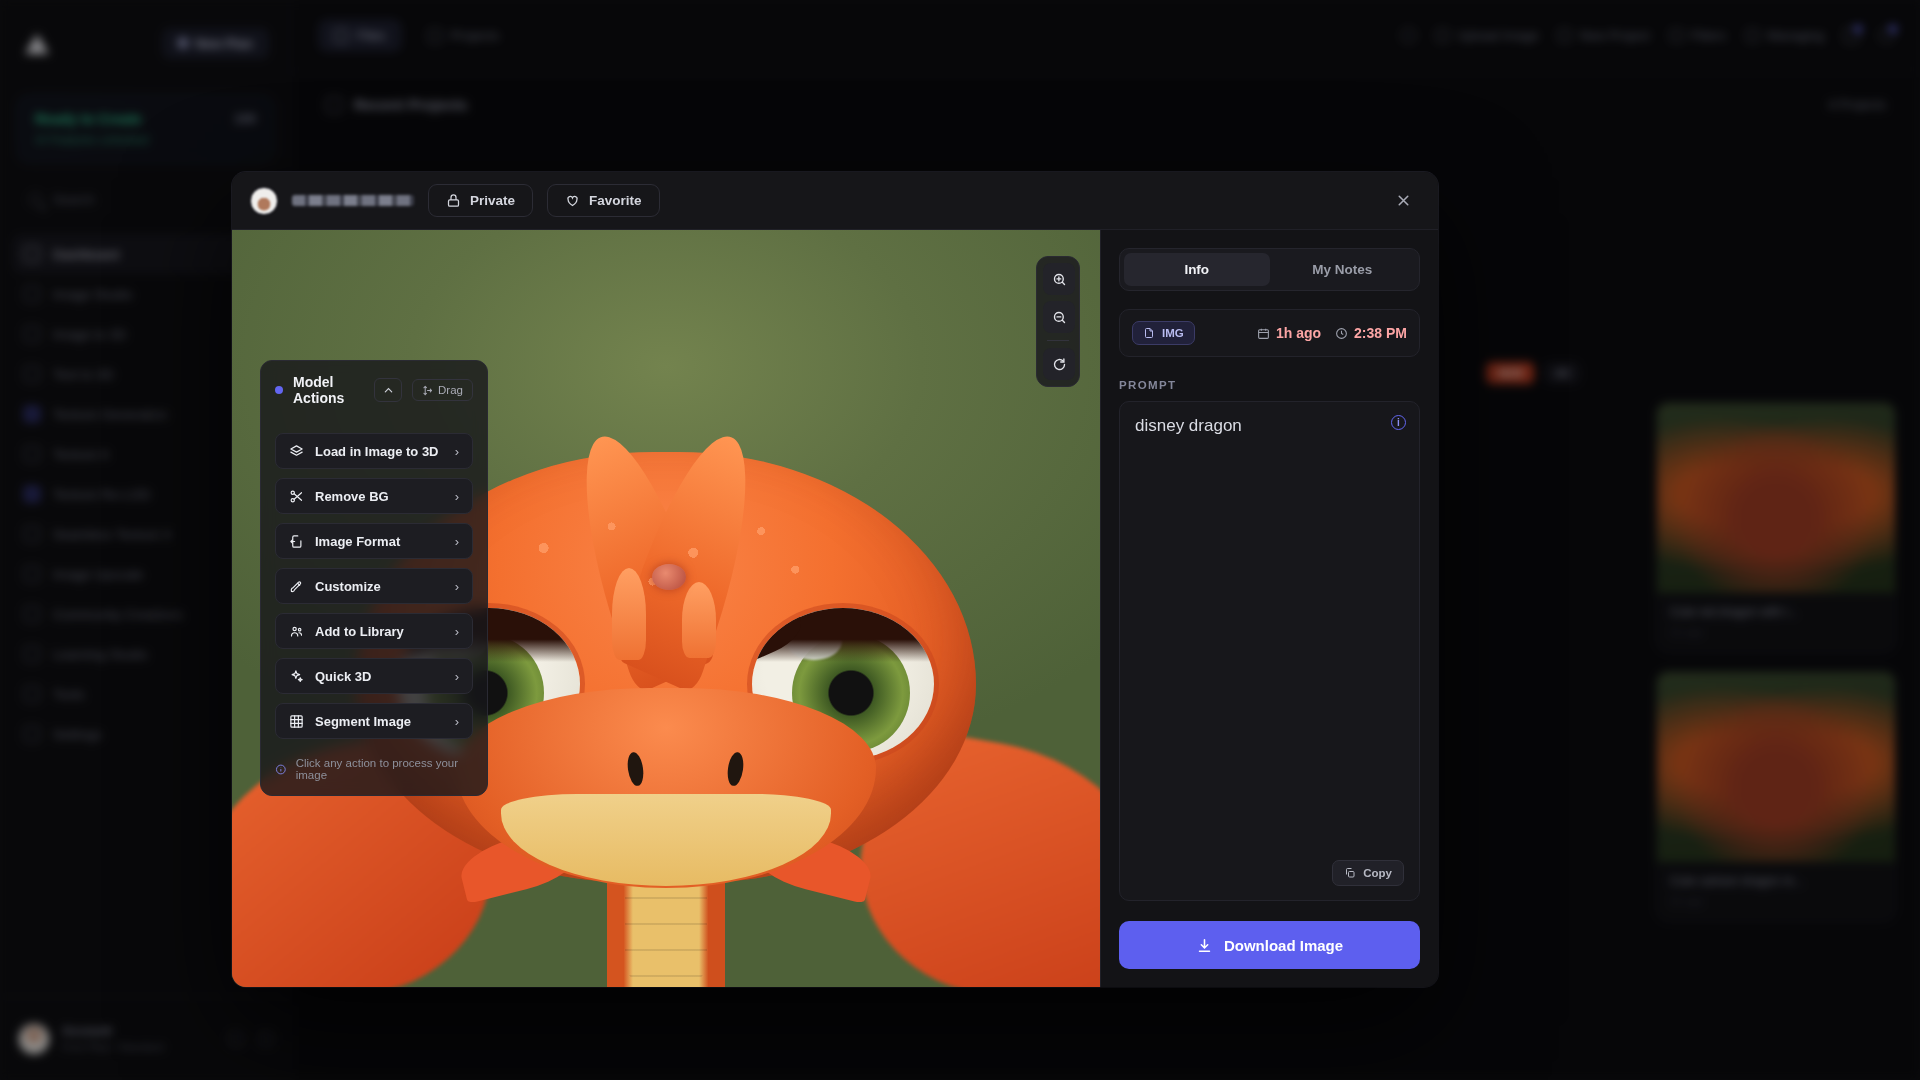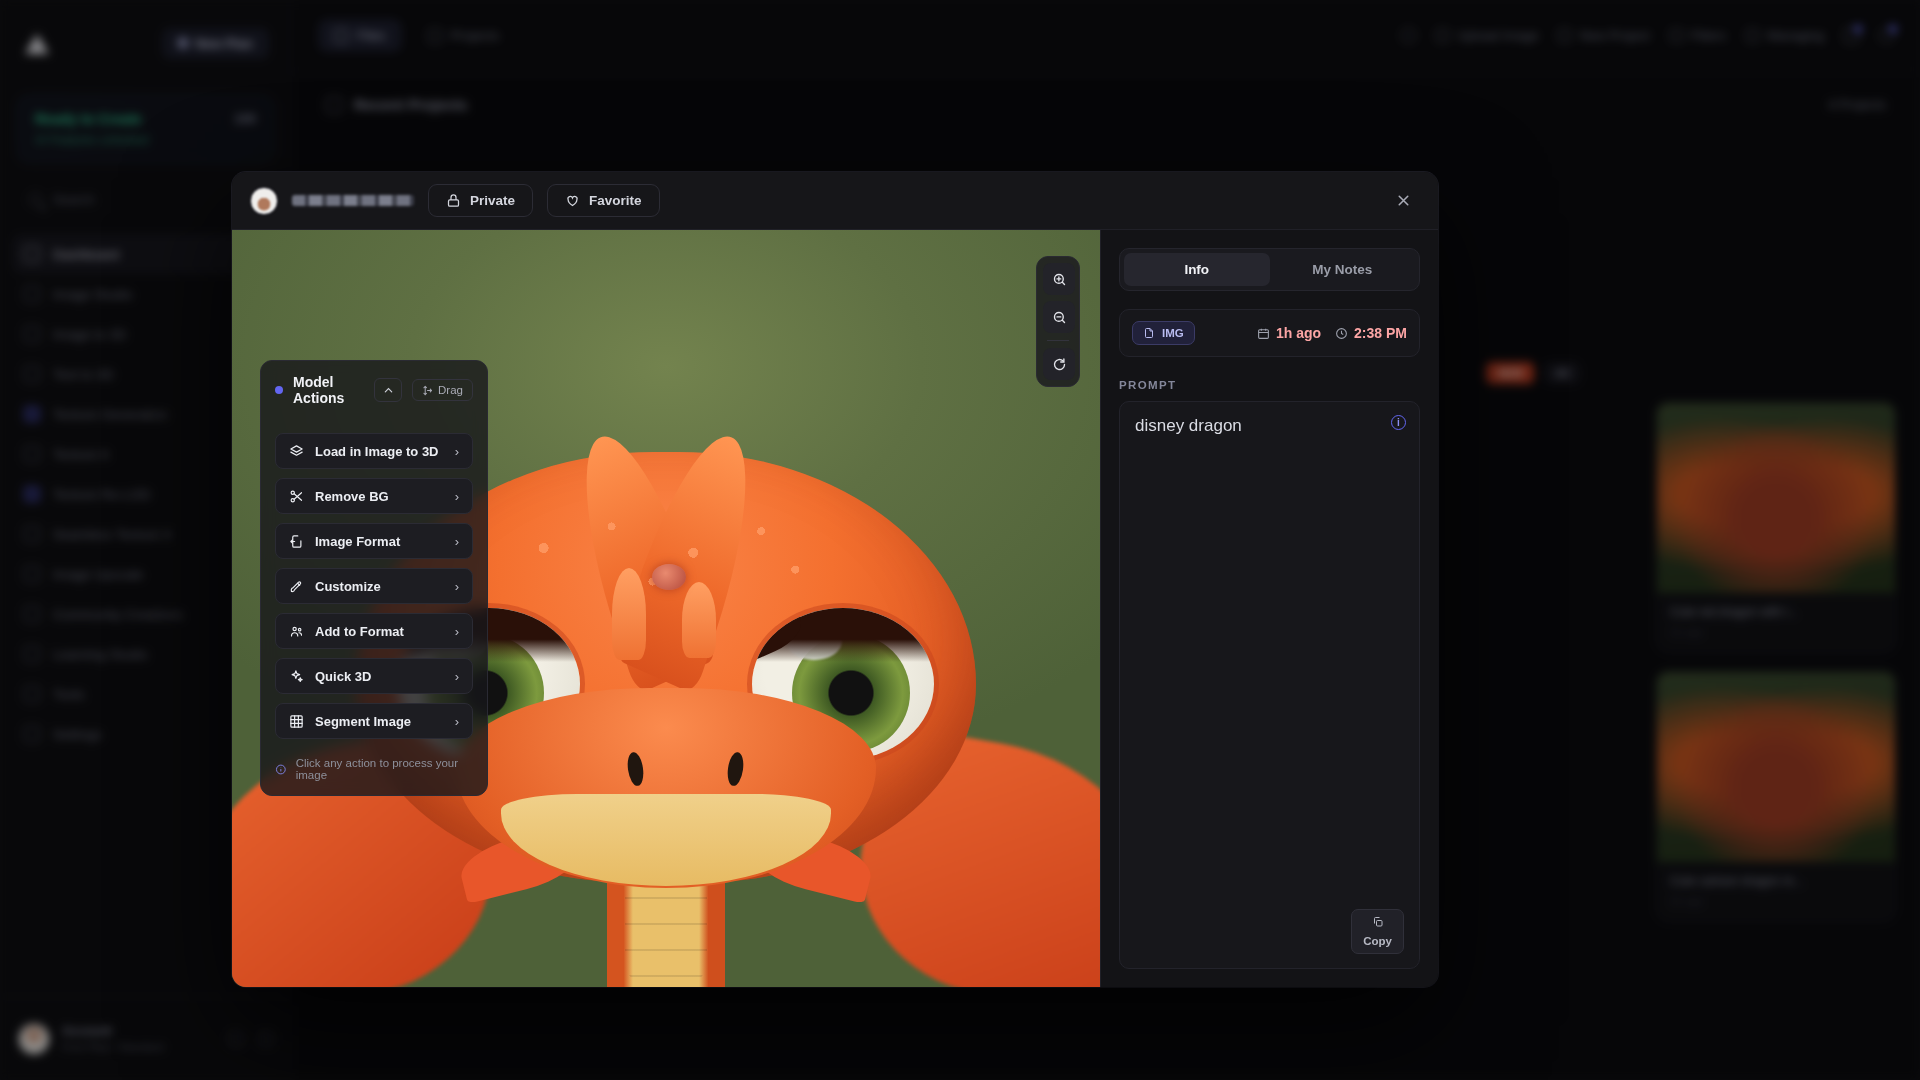--- a/index.html
+++ b/index.html
@@ -290,21 +290,21 @@
   .promptbox {
     flex:1; min-height:0; background:#17171b; border:1px solid #23232b; border-radius:10px;
     padding:14px 15px; position:relative; display:flex; flex-direction:column;
   }
   .prompttext { color:#dadce4; font-size:17px; padding-right:26px;}
   .infoic { position:absolute; right:13px; top:13px; width:15px;height:15px; border-radius:50%;
     border:1.4px solid #6366f1; color:#8d90f2; font-size:10px; display:flex;align-items:center;justify-content:center;
     font-weight:700;}
   .copybtn { margin-top:auto; align-self:flex-end; display:flex; align-items:center; gap:7px;
     background:#212128; border:1px solid #30303a; border-radius:7px; padding:6px 11px;
-    color:#b7b9c4; font-size:11.5px; font-weight:600;flex-direction:column;}
+    color:#b7b9c4; font-size:11.5px; font-weight:600;}
   .dlbtn {
     margin-top:20px; height:48px; border-radius:10px; background:#5d5fef; color:#fff;
     display:flex; align-items:center; justify-content:center; gap:11px;
     font-size:15px; font-weight:700;
   }
 </style>
 </head>
 <body>
 
 <div id="app-bg">
@@ -591,21 +591,21 @@
               </svg>
     <span>Customize</span>
     <span class="chev">›</span>
   </div>
   <div class="ma-item">
     <svg class="ico" viewBox="0 0 24 24" fill="none" stroke="#eceef3" stroke-width="1.9" stroke-linecap="round" stroke-linejoin="round">
                 <circle cx="9" cy="8" r="2.6"></circle>
                 <circle cx="17" cy="9" r="2"></circle>
                 <path d="M4 19c0-3 2.3-5 5-5s5 2 5 5M16 14c2.3 0 4 1.7 4 4"></path>
               </svg>
-    <span>Add to Format</span>
+    <span>Add to Library</span>
     <span class="chev">›</span>
   </div>
   <div class="ma-item">
     <svg class="ico" viewBox="0 0 24 24" fill="none" stroke="#eceef3" stroke-width="1.9" stroke-linecap="round" stroke-linejoin="round">
                 <path d="M11 3l1.6 4.4L17 9l-4.4 1.6L11 15l-1.6-4.4L5 9l4.4-1.6L11 3z"></path>
                 <path d="M18 14l.8 2.2L21 17l-2.2.8L18 20l-.8-2.2L15 17l2.2-.8L18 14z"></path>
               </svg>
     <span>Quick 3D</span>
     <span class="chev">›</span>
   </div>
@@ -667,15 +667,21 @@
         <div class="infoic">i</div>
         <div class="copybtn">
           <svg class="ico" style="width:12px;height:12px" viewBox="0 0 24 24" fill="none" stroke="#b7b9c4" stroke-width="2">
             <rect x="9" y="9" width="11" height="11" rx="2"></rect>
               <path d="M5 15V5a2 2 0 0 1 2-2h8"></path>
           </svg>
           <span>Copy</span>
         </div>
       </div>
 
+      <div class="dlbtn">
+        <svg width="17" height="17" viewBox="0 0 24 24" fill="none" stroke="#fff" stroke-width="2.2" stroke-linecap="round">
+          <path d="M12 4v11M7.5 11L12 15.5 16.5 11M5 20h14"></path>
+        </svg>
+        <span>Download Image</span>
+      </div>
     </div>
   </div>
 </div>
 
 </body></html>

